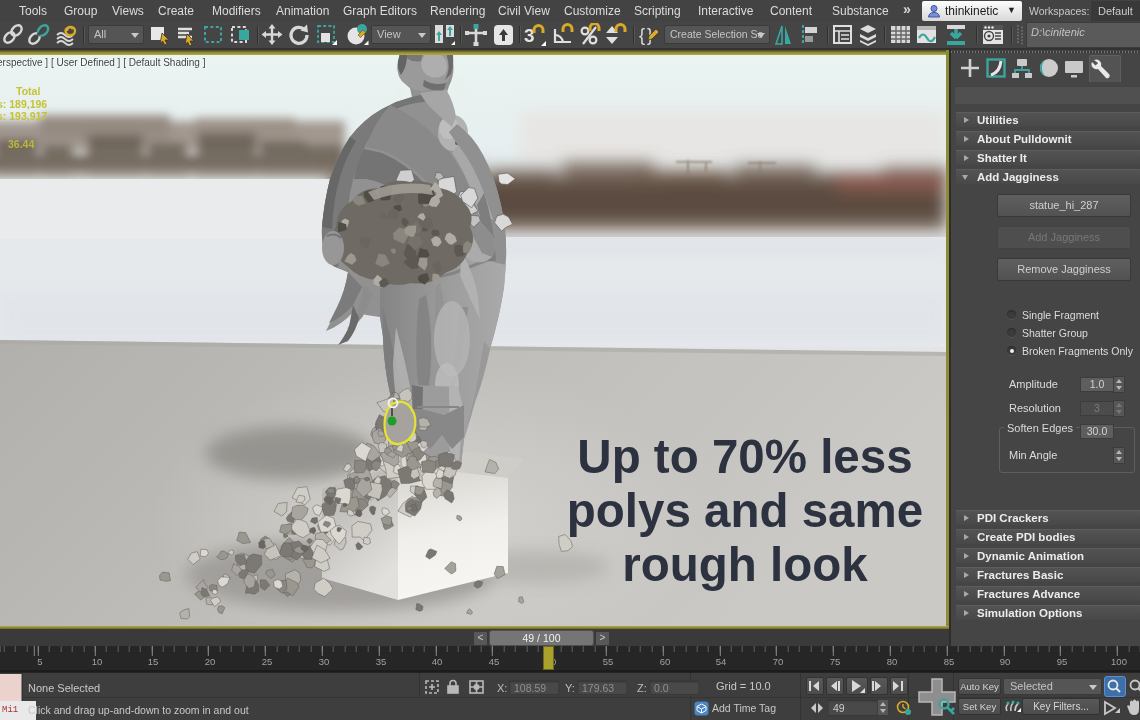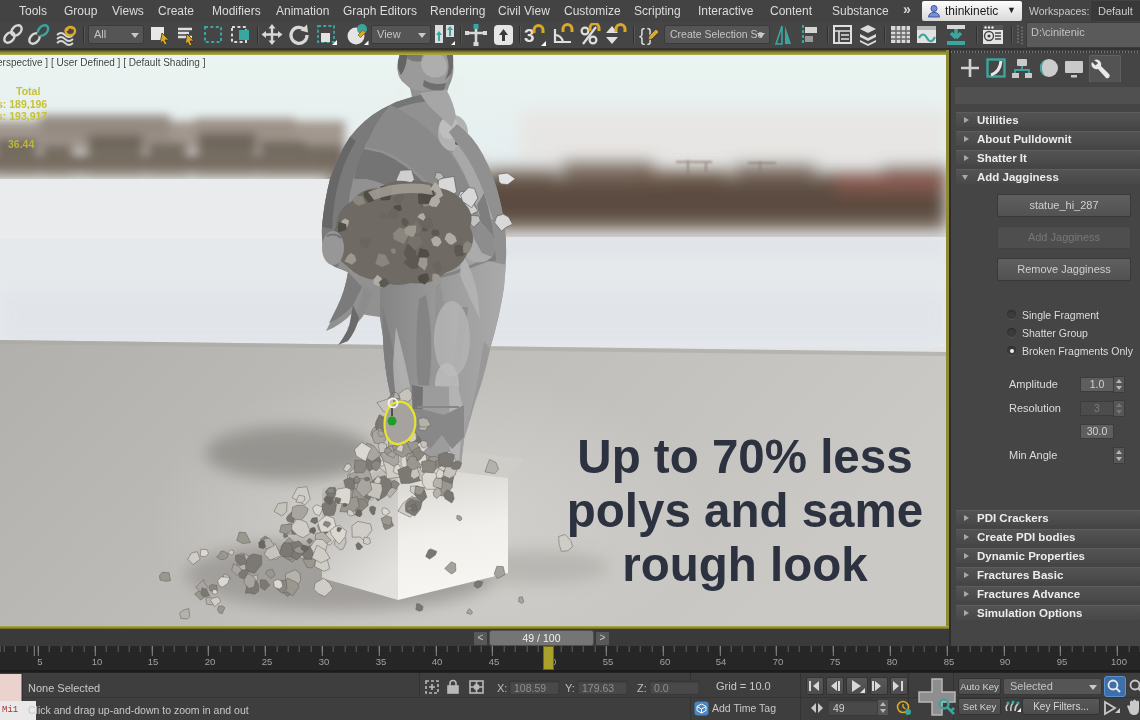--- a/index.html
+++ b/index.html
@@ -279,21 +279,21 @@
         <circle cx="6" cy="9.9" r="1"></circle>
         <circle cx="2" cy="11.600000000000001" r="1"></circle>
         <circle cx="6" cy="13.100000000000001" r="1"></circle>
         <circle cx="2" cy="14.8" r="1"></circle>
         <circle cx="6" cy="16.3" r="1"></circle>
         <circle cx="2" cy="18.0" r="1"></circle>
         <circle cx="6" cy="19.5" r="1"></circle>
       </g>
     </svg>
     <div style="position:absolute;left:1026px;top:0px;width:114px;height:24px;background:#5a5a5a;border:1px solid #3c3c3c;">
-      <span style="position:absolute;left:4px;top:3px;font-size:11px;color:#c2c2c2;">D:\cinitenic</span>
+      <span style="position:absolute;left:4px;top:3px;font-size:11px;color:#c2c2c2;font-style:italic;">D:\cinitenic</span>
     </div>
   </div>
 <div id="tbline" class="abs"></div>
 <div id="viewport" class="abs">
 <svg id="scene" width="946" height="571" viewBox="0 0 946 571">
 <defs>
 <linearGradient id="sky" x1="0" y1="0" x2="0" y2="1">
           <stop offset="0" stop-color="#eaf4f1"></stop>
           <stop offset="0.5" stop-color="#e4ebee"></stop>
           <stop offset="1" stop-color="#e5e4e6"></stop>
@@ -764,21 +764,21 @@
     <div class="roll" style="top:460px">
       <span class="ra"></span>
       <span class="rt">PDI Crackers</span>
     </div>
     <div class="roll" style="top:479px">
       <span class="ra"></span>
       <span class="rt">Create PDI bodies</span>
     </div>
     <div class="roll" style="top:498px">
       <span class="ra"></span>
-      <span class="rt">Dynamic Properties</span>
+      <span class="rt">Dynamic Animation</span>
     </div>
     <div class="roll" style="top:517px">
       <span class="ra"></span>
       <span class="rt">Fractures Basic</span>
     </div>
     <div class="roll" style="top:536px">
       <span class="ra"></span>
       <span class="rt">Fractures Advance</span>
     </div>
     <div class="roll" style="top:555px">
@@ -799,20 +799,23 @@
     <div class="spin" style="top:327px;">1.0</div>
     <div class="spinarr" style="top:326px;">
       <i class="up"></i>
       <i class="dn"></i>
     </div>
     <div class="slabel" style="top:352px;color:#dcdcdc;">Resolution</div>
     <div class="spin dis" style="top:351px;">3</div>
     <div class="spinarr dis" style="top:350px;">
       <i class="up"></i>
       <i class="dn"></i>
+    </div>
+    <div class="gbox" style="top:377px;height:44px;">
+      <span class="glabel">Soften Edges</span>
     </div>
     <div class="slabel" style="top:399px;">Min Angle</div>
     <div class="spin" style="top:374px;">30.0</div>
     <div class="spinarr" style="top:397px;">
       <i class="up"></i>
       <i class="dn"></i>
     </div>
   </div>
 <div id="timeslider" class="abs">
 <div style="position:absolute;left:473px;top:2px;width:13px;height:13px;background:#585858;border:1px solid #3a3a3a;border-radius:2px;color:#ccc;font-size:10px;text-align:center;line-height:12px;">&lt;</div>

